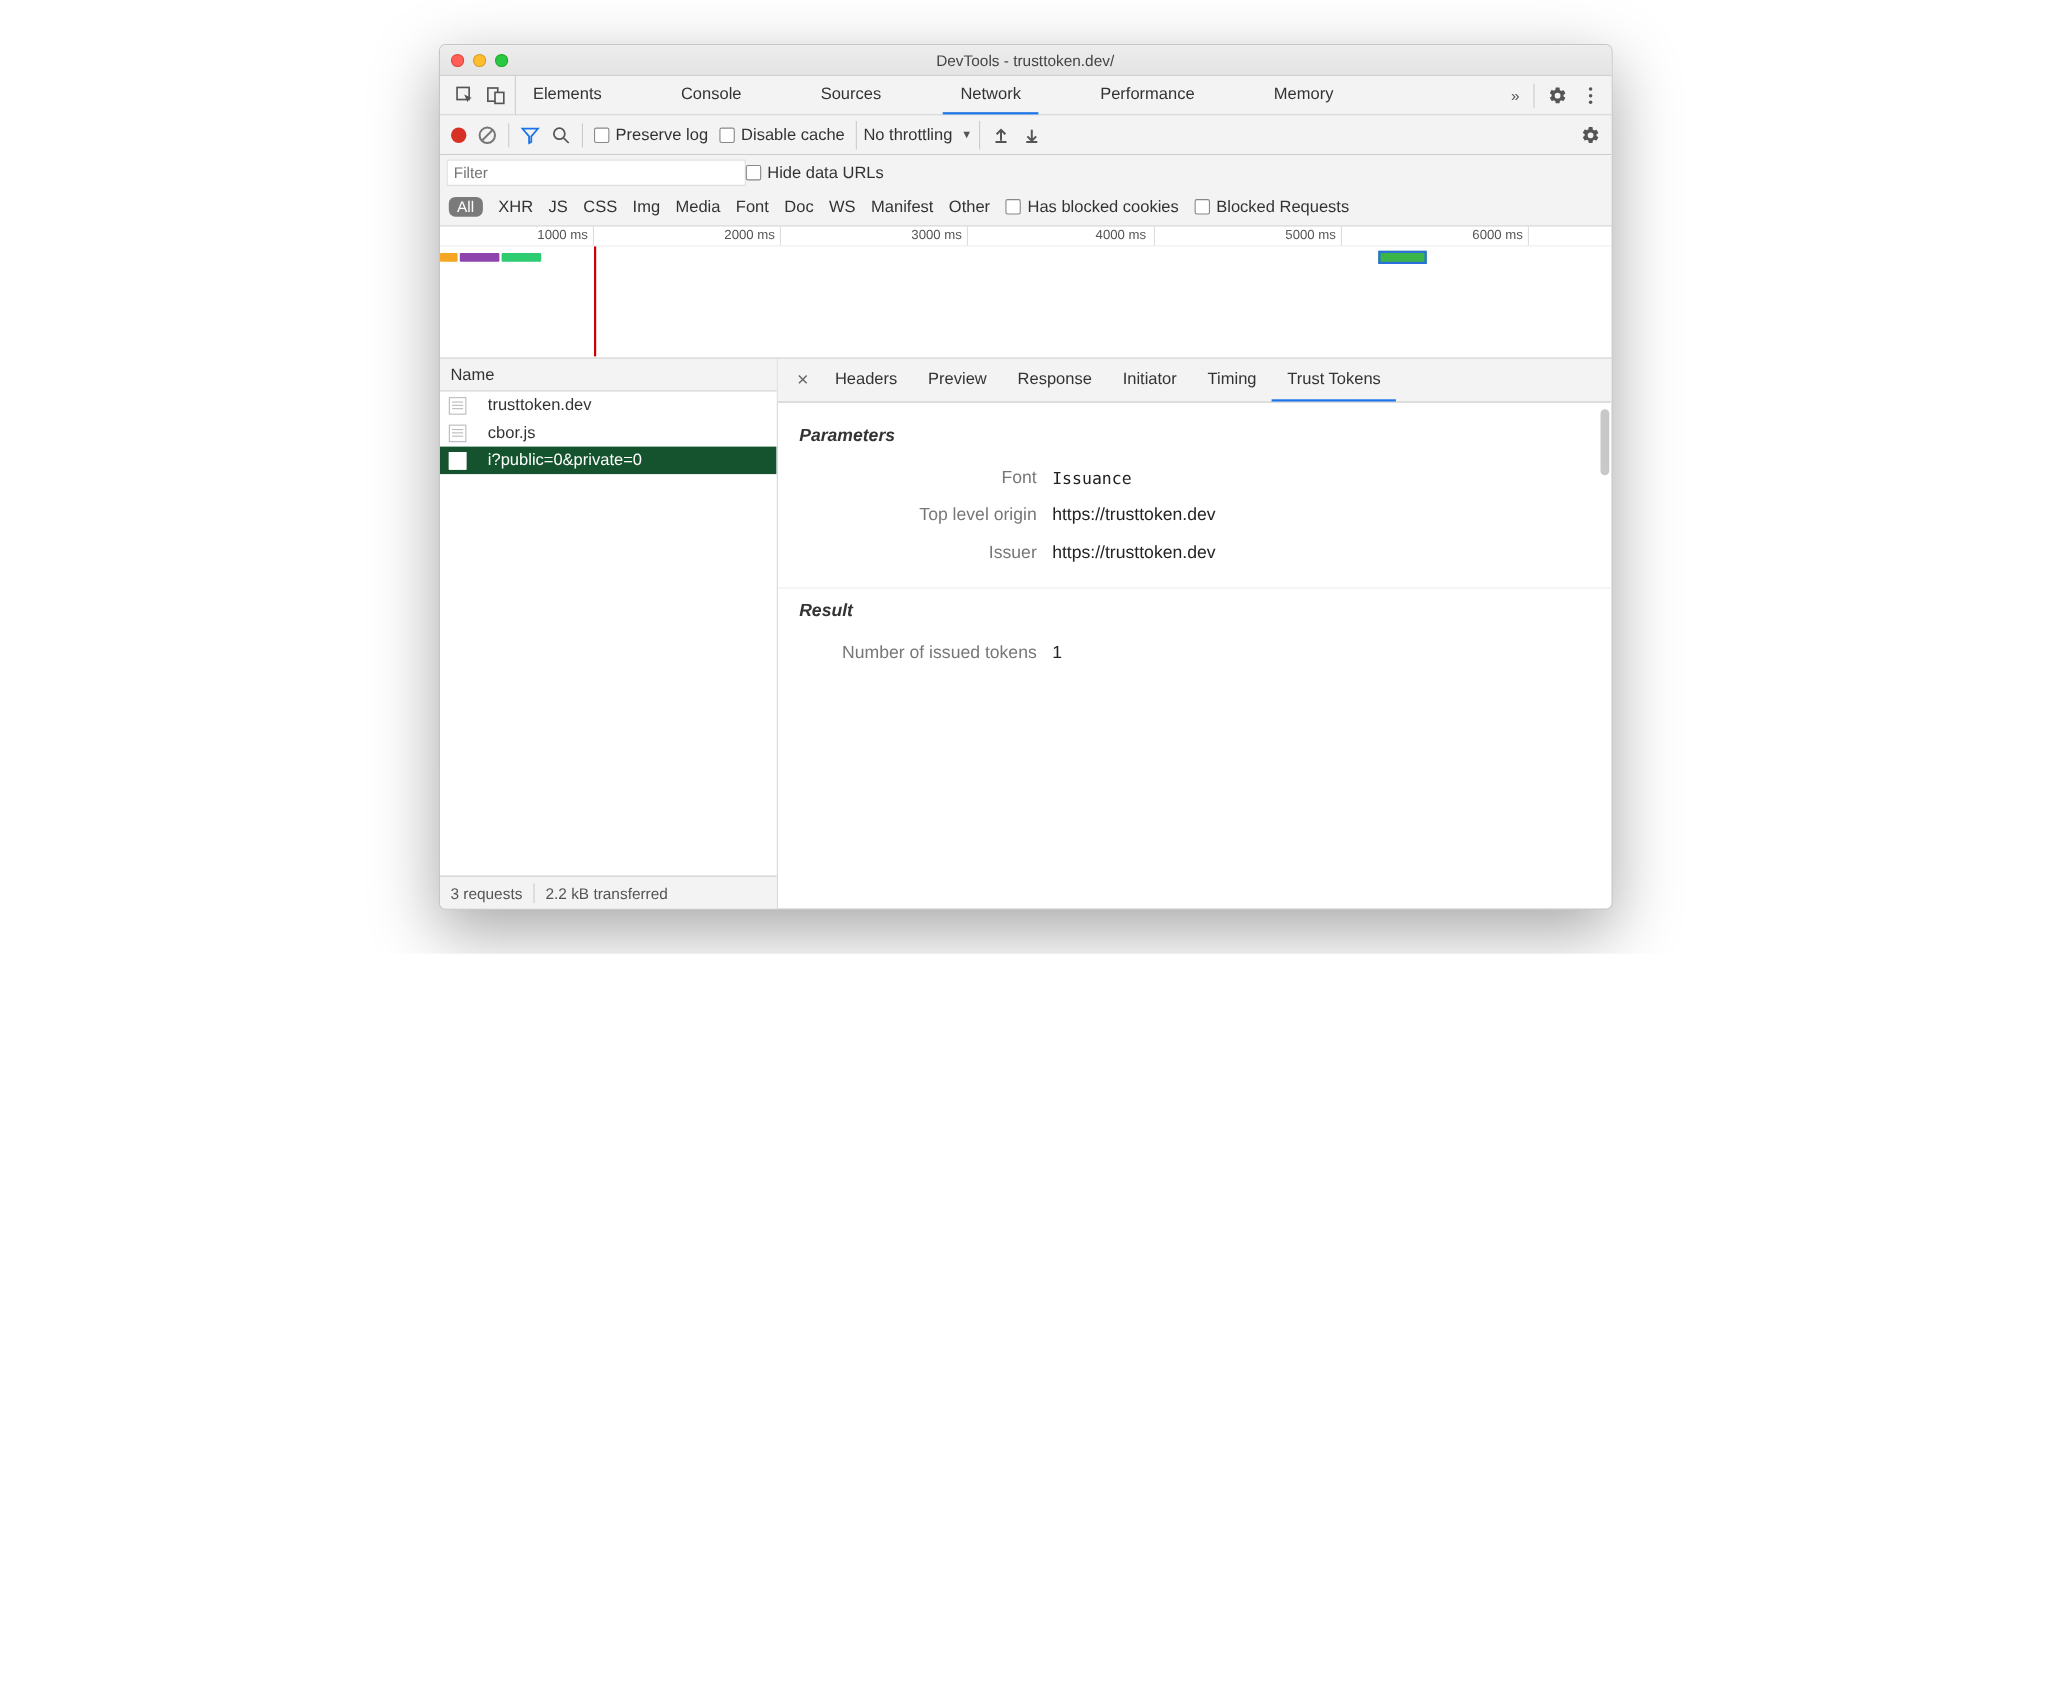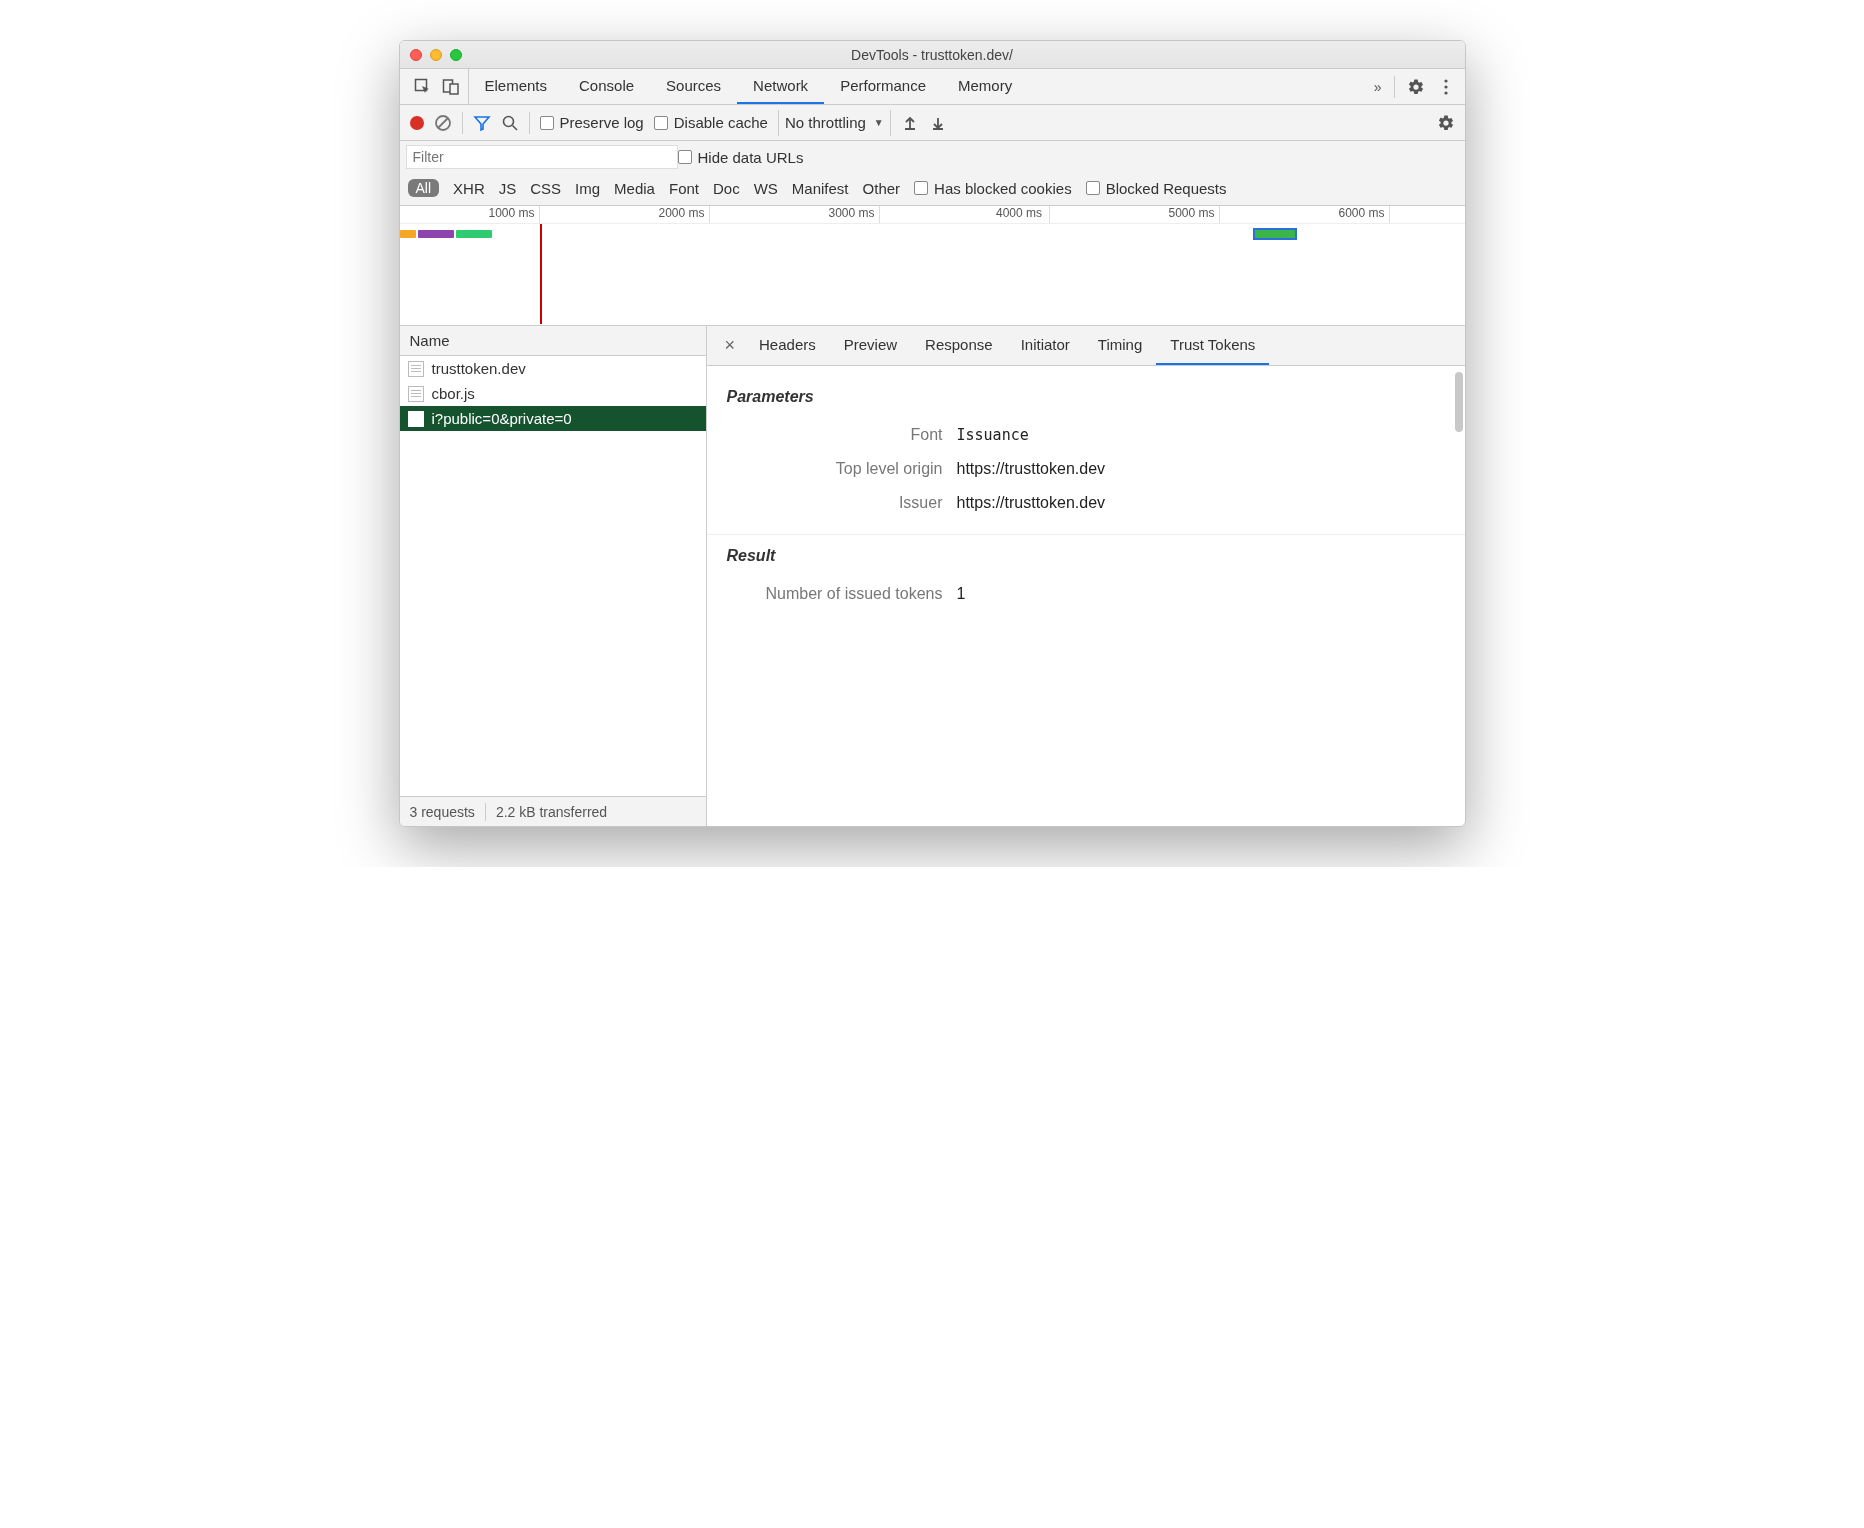--- a/index.html
+++ b/index.html
@@ -34,21 +34,21 @@
 .t-red { background:#ff5f57; border:1px solid #e0443e; }
 .t-yel { background:#febc2e; border:1px solid #d89d22; }
 .t-grn { background:#28c840; border:1px solid #1aab29; }
 .title { position: absolute; left: 0; right: 0; text-align: center; font-size: 14px; color:#444; }
 .tabbar {
   display: flex; align-items: center; height: 36px;
   background:#f3f3f3; border-bottom:1px solid #ccc;
   padding: 0 6px;
 }
 .tabbar .left-icons { display:flex; align-items:center; gap:10px; padding:0 8px; border-right:1px solid #ccc; height:100%; }
-.tabbar .tabs { display:flex; height:100%; }
+.tabbar .tabs { display:flex; height:100%;gap:40px; }
 .tab { padding: 0 16px; display:flex; align-items:center; color:#333; cursor:default; border-bottom:2px solid transparent; }
 .tab.active { border-bottom:2px solid #1a73e8; color:#333; }
 .tabbar .right { margin-left:auto; display:flex; align-items:center; gap:12px; padding-right:4px; }
 .chev { font-size:14px; color:#555; }
 .icon { width:18px; height:18px; display:inline-flex; align-items:center; justify-content:center; }
 svg { display:block; }
 
 .toolbar {
   display:flex; align-items:center; height:36px;
   background:#f3f3f3; border-bottom:1px solid #ccc;
@@ -83,21 +83,21 @@
 .b-orange { background:#f5a623; }
 .b-purple { background:#8e44ad; }
 .b-green { background:#2ecc71; }
 .playhead { position:absolute; top:0; bottom:0; width:2px; background:#c00; }
 .late-box { position:absolute; top:4px; height:12px; background:#3bb54a; border:2px solid #2a6fdb; }
 
 .main { display:flex; height:500px; }
 .sidebar { width:307px; border-right:1px solid #ccc; display:flex; flex-direction:column; }
 .side-head { height:30px; display:flex; align-items:center; padding:0 10px; background:#f3f3f3; border-bottom:1px solid #ccc; font-size:15px; color:#333; }
 .filelist { flex:1; overflow:auto; background:#fff; }
-.file { display:flex; align-items:center; gap:8px; padding:4px 8px; font-size:15px; }
+.file { display:flex; align-items:center; gap:20px; padding:4px 8px; font-size:15px; }
 .file.sel { background:#14532d; color:#fff; }
 .file .ficon { width:16px; height:16px; display:flex; align-items:center; justify-content:center; }
 .file .ficon.doc { border:1px solid #bbb; background:#fff; position:relative; }
 .file .ficon.doc::before { content:""; position:absolute; left:2px; right:2px; top:3px; height:1px; background:#bbb; box-shadow:0 3px 0 #bbb, 0 6px 0 #bbb; }
 .file .ficon.blank { border:1px solid #fff; background:#fff; }
 .status { height:30px; border-top:1px solid #ccc; background:#f3f3f3; display:flex; align-items:center; padding:0 10px; gap:10px; font-size:14px; color:#555; }
 .status .vsep { width:1px; height:18px; background:#ccc; }
 
 .detail { flex:1; display:flex; flex-direction:column; }
 .detail-tabs { height:40px; display:flex; align-items:center; background:#f3f3f3; border-bottom:1px solid #ccc; padding:0 8px; gap:0; }

